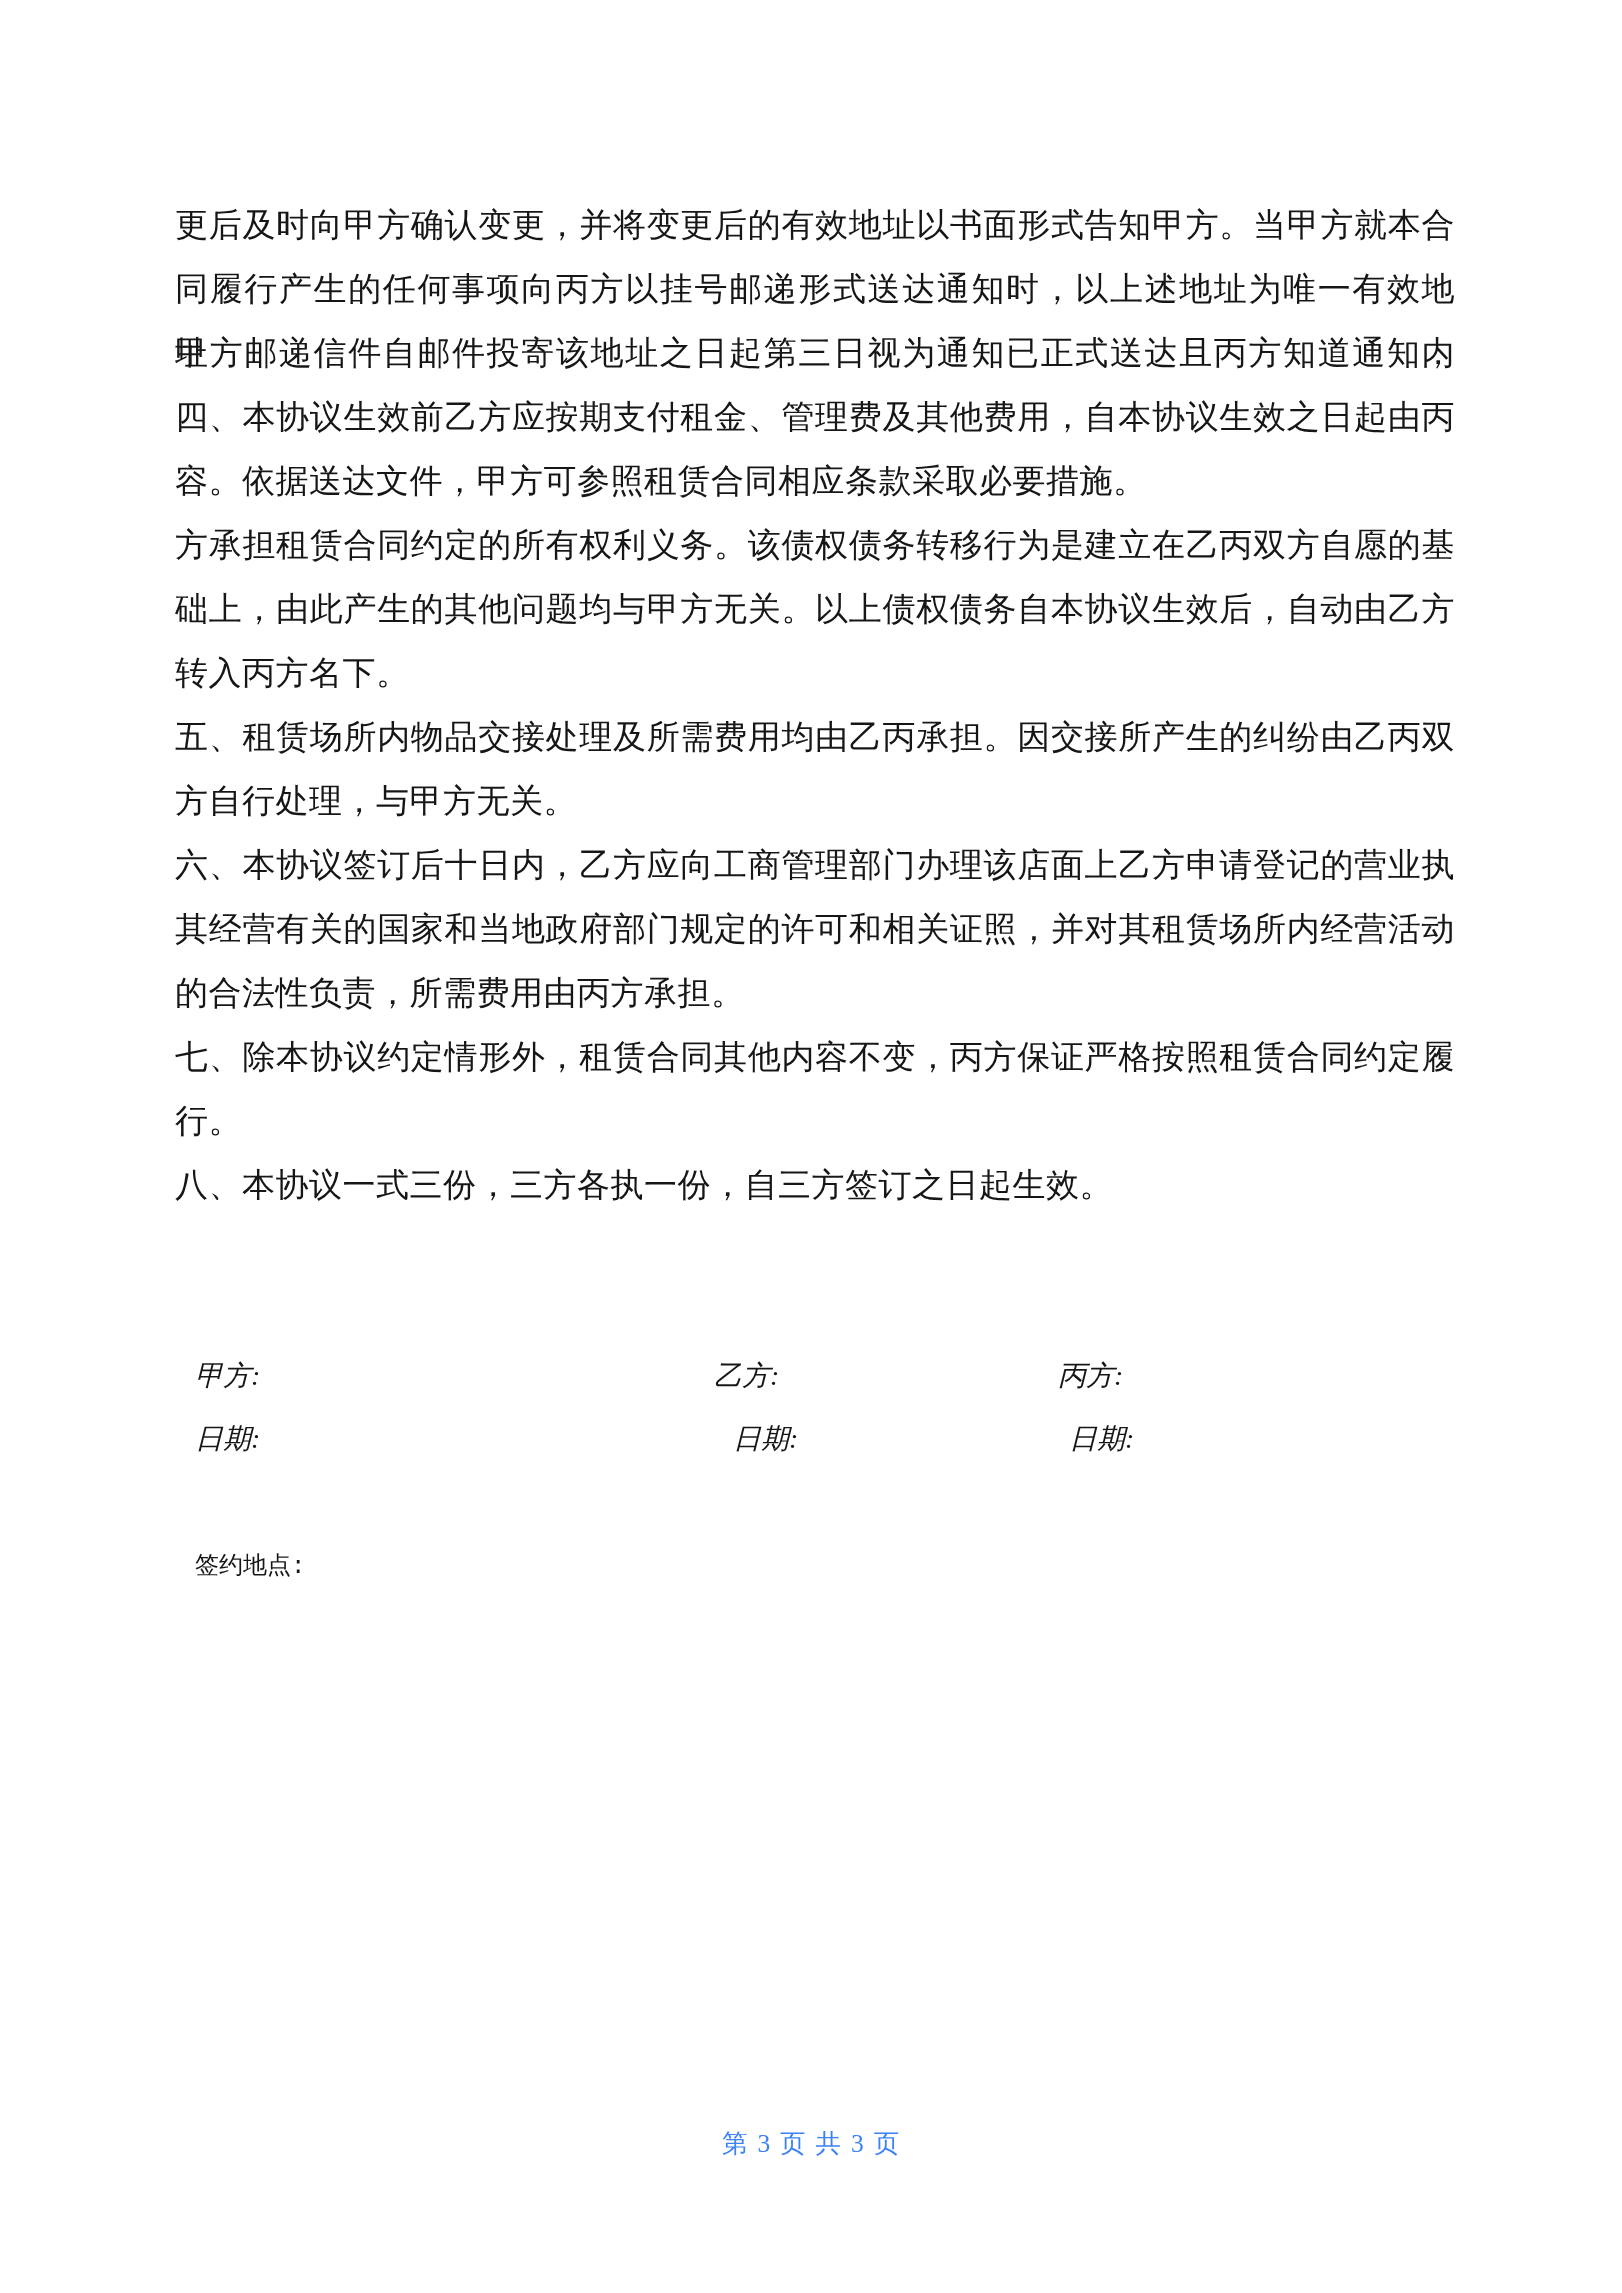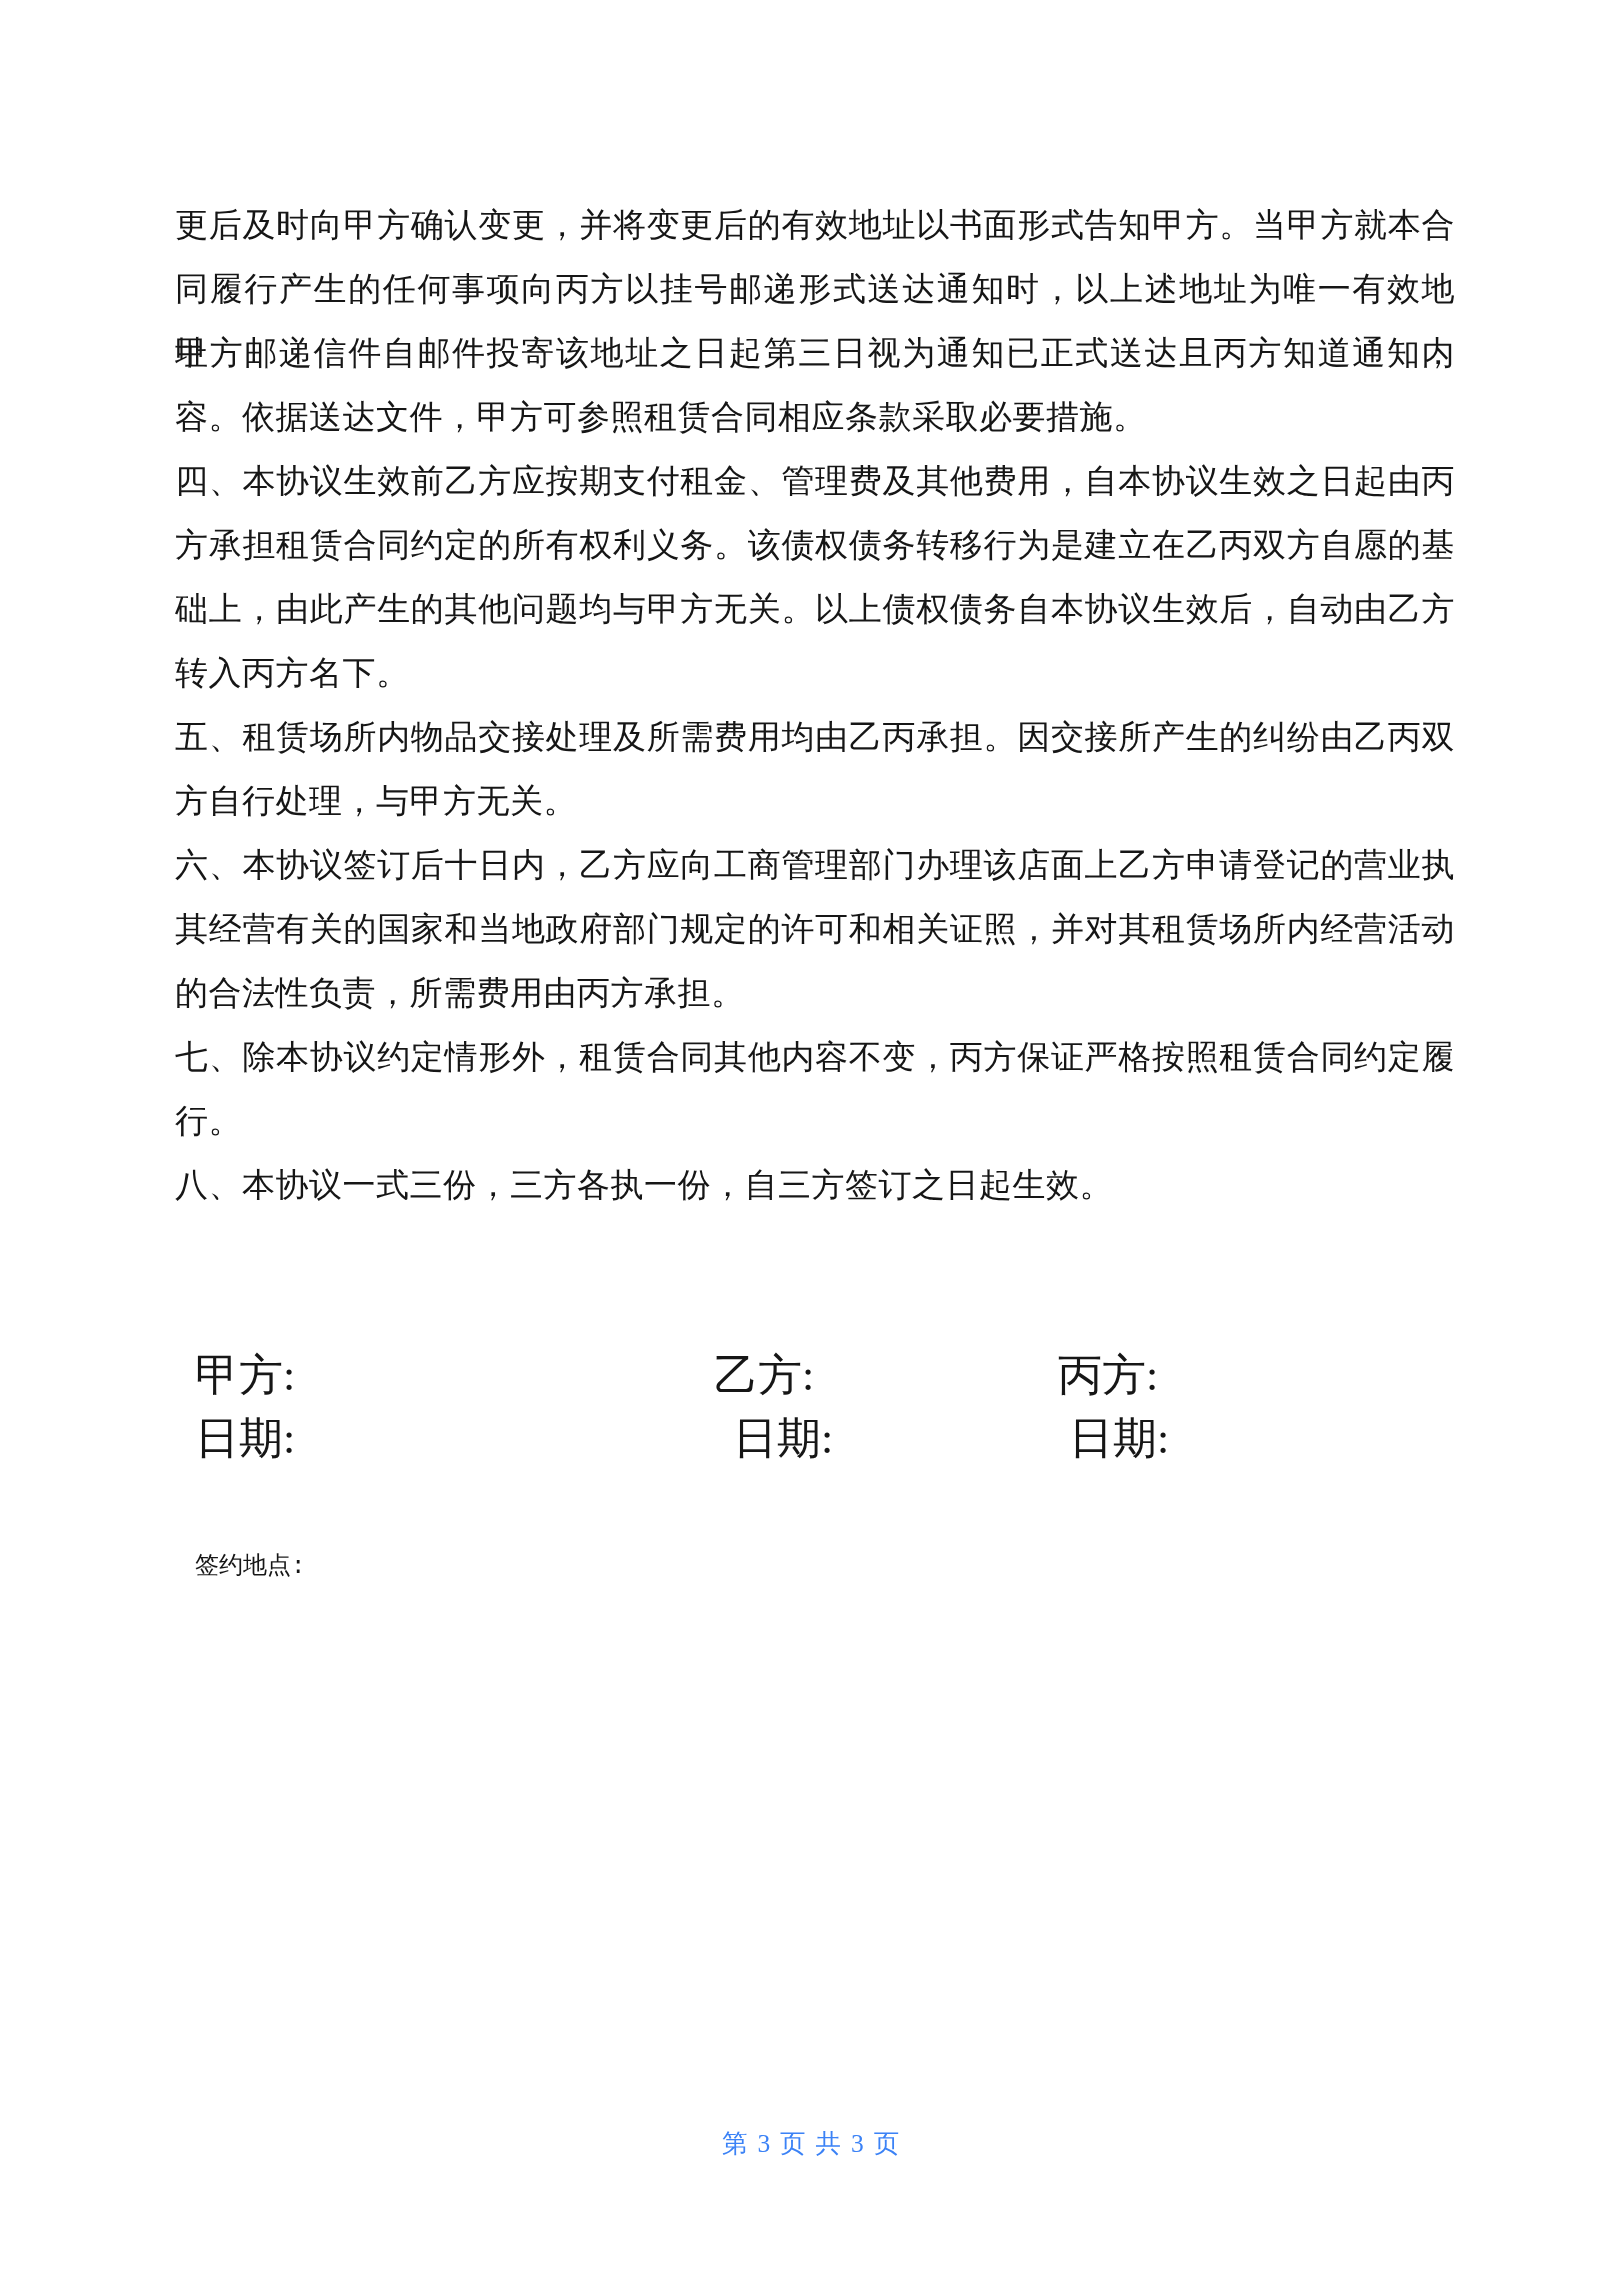--- a/index.html
+++ b/index.html
@@ -33,21 +33,22 @@
     white-space: normal;
     text-align: justify;
     text-align-last: justify;
   }
   .sig-row {
     position: absolute;
     left: 0;
     width: 1623px;
     height: 64px;
     line-height: 64px;
-    font-size: 44px;
+    font-size: 28px;
+    font-style: italic;
   }
   .sig-row .col {
     position: absolute;
     white-space: nowrap;
   }
   .row-parties { top: 1344px; }
   .row-dates   { top: 1407px; padding-left: 12px; }
   .col-a  { left: 195px; }
   .col-b  { left: 714px; }
   .col-b2 { left: 733px; }
@@ -77,22 +78,22 @@
 </style>
 </head>
 <body>
 
 <div class="page">
 
   <div class="body-text">
     <div class="line full">更后及时向甲方确认变更，并将变更后的有效地址以书面形式告知甲方。当甲方就本合</div>
     <div class="line full">同履行产生的任何事项向丙方以挂号邮递形式送达通知时，以上述地址为唯一有效地址，</div>
     <div class="line full">甲方邮递信件自邮件投寄该地址之日起第三日视为通知已正式送达且丙方知道通知内</div>
+    <div class="line full">四、本协议生效前乙方应按期支付租金、管理费及其他费用，自本协议生效之日起由丙</div>
     <div class="line">容。依据送达文件，甲方可参照租赁合同相应条款采取必要措施。</div>
-    <div class="line full">四、本协议生效前乙方应按期支付租金、管理费及其他费用，自本协议生效之日起由丙</div>
     <div class="line full">方承担租赁合同约定的所有权利义务。该债权债务转移行为是建立在乙丙双方自愿的基</div>
     <div class="line full">础上，由此产生的其他问题均与甲方无关。以上债权债务自本协议生效后，自动由乙方</div>
     <div class="line">转入丙方名下。</div>
     <div class="line full">五、租赁场所内物品交接处理及所需费用均由乙丙承担。因交接所产生的纠纷由乙丙双</div>
     <div class="line">方自行处理，与甲方无关。</div>
     <div class="line full">六、本协议签订后十日内，乙方应向工商管理部门办理该店面上乙方申请登记的营业执</div>
     <div class="line full">其经营有关的国家和当地政府部门规定的许可和相关证照，并对其租赁场所内经营活动</div>
     <div class="line">的合法性负责，所需费用由丙方承担。</div>
     <div class="line full">七、除本协议约定情形外，租赁合同其他内容不变，丙方保证严格按照租赁合同约定履</div>
     <div class="line">行。</div>

